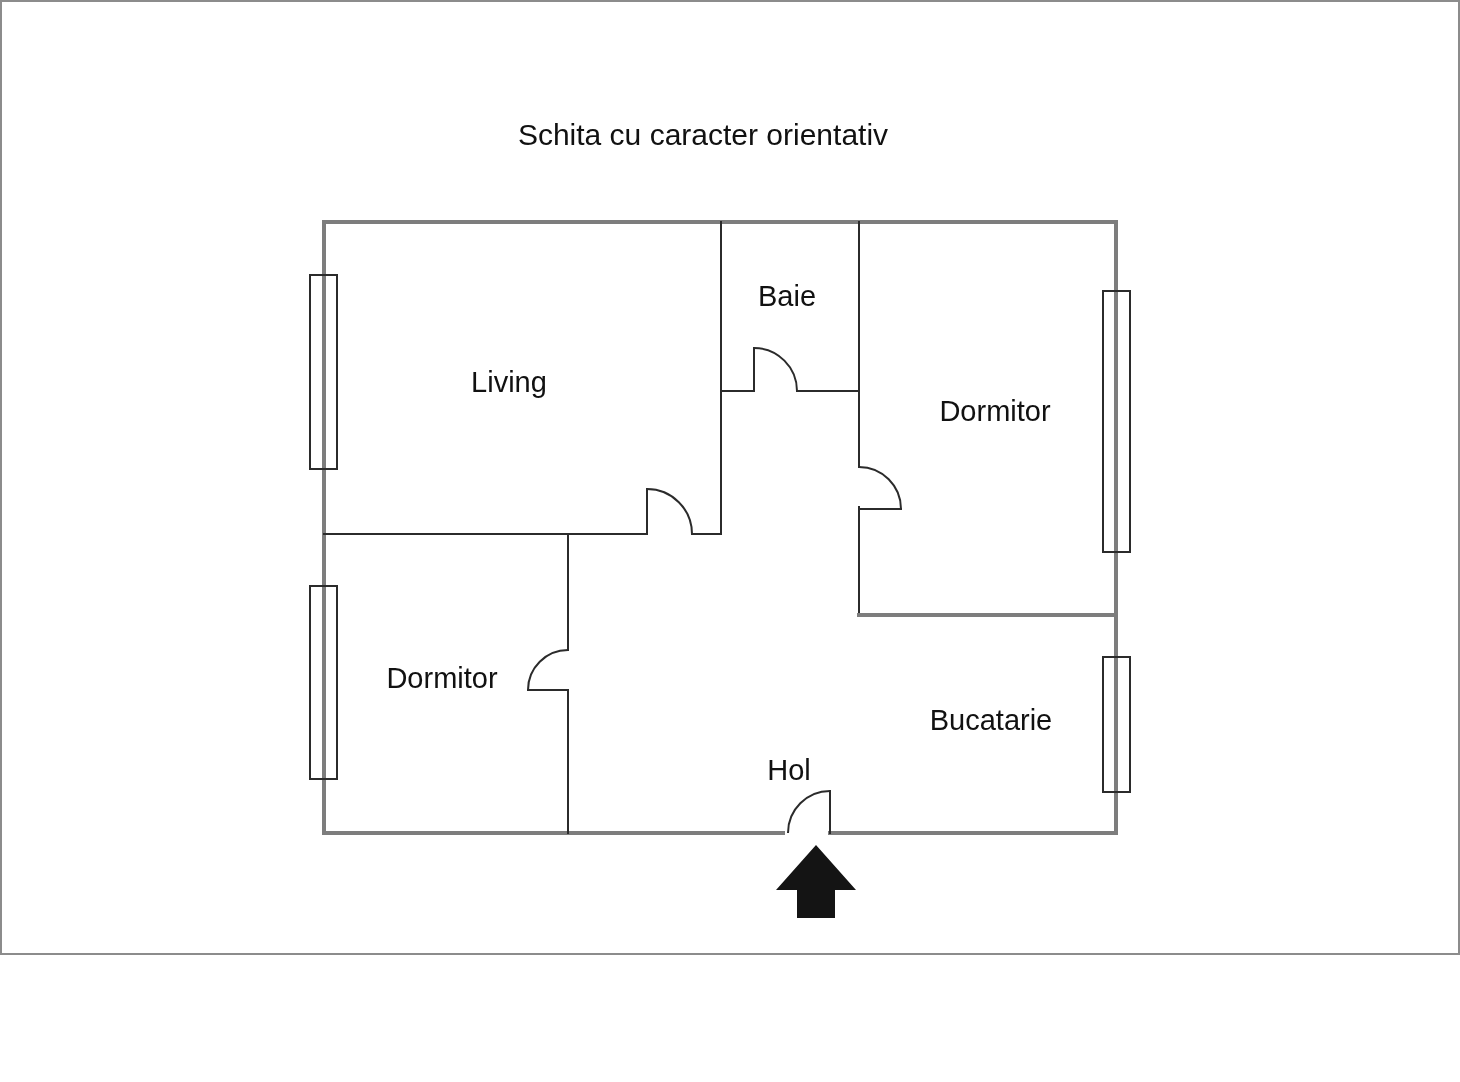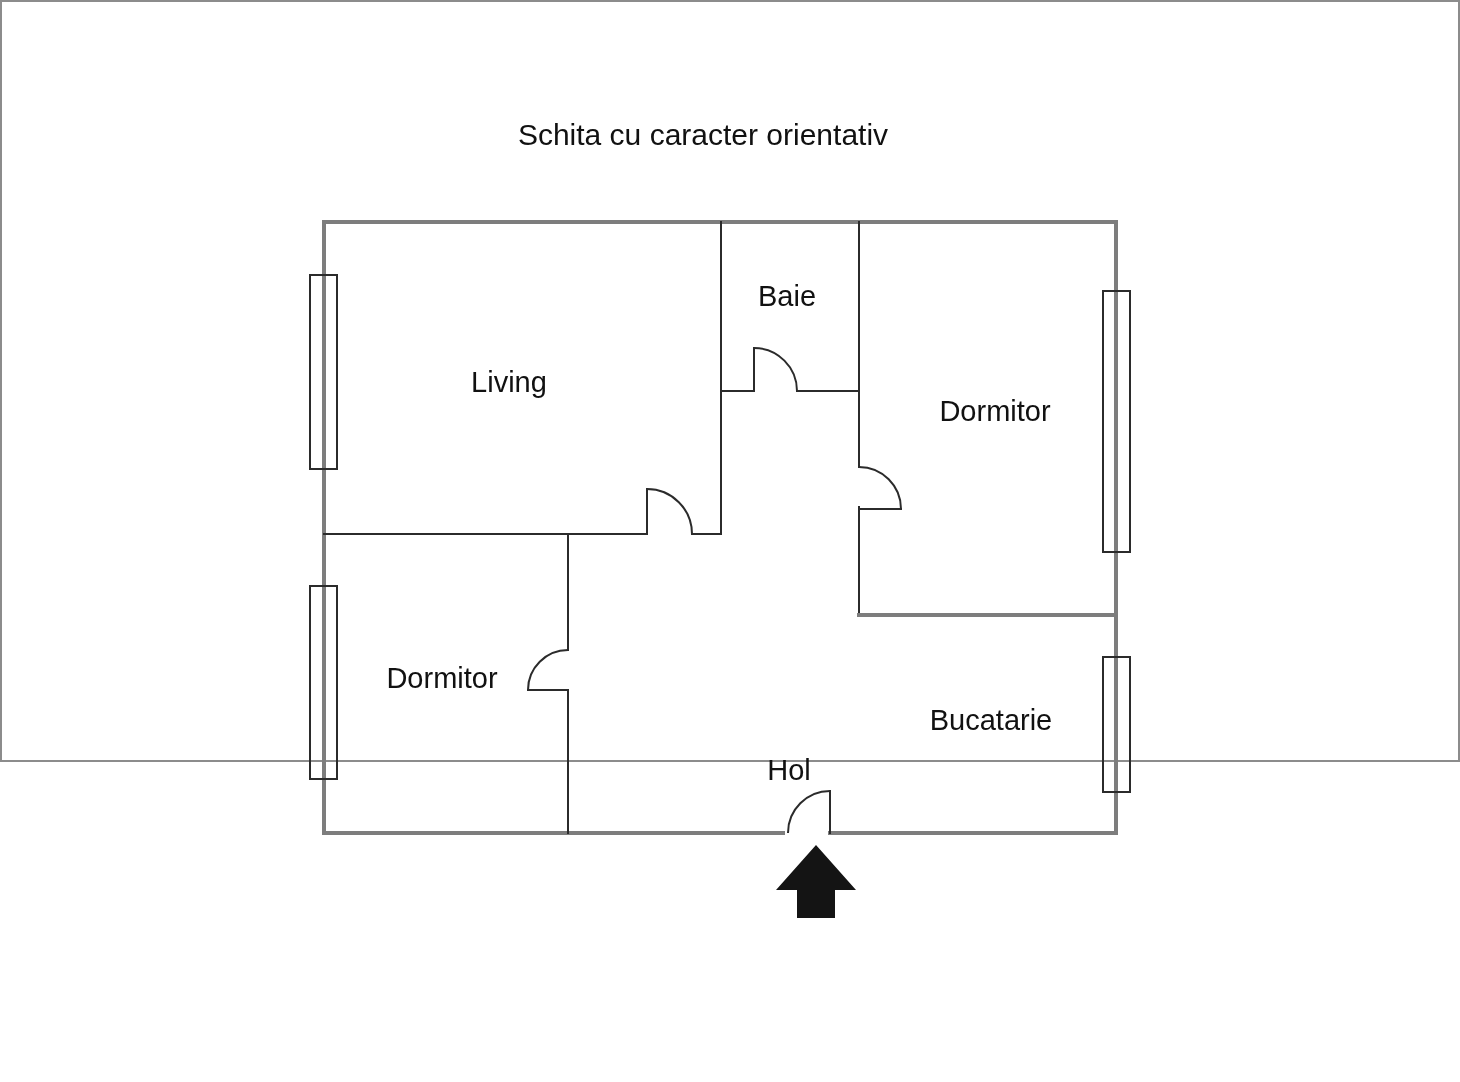--- a/index.html
+++ b/index.html
@@ -9,21 +9,21 @@
   }
   body {
     width: 1460px;
     height: 1082px;
     font-family: "Liberation Sans", sans-serif;
     overflow: hidden;
   }
   #page {
     position: relative;
     width: 1460px;
-    height: 762px;
+    height: 955px;
     background: #ffffff;
     box-sizing: border-box;
     border: 2px solid #8c8c8c;
   }
   #plan-svg {
     position: absolute;
     left: 0;
     top: 0;
     width: 1460px;
     height: 1082px;

